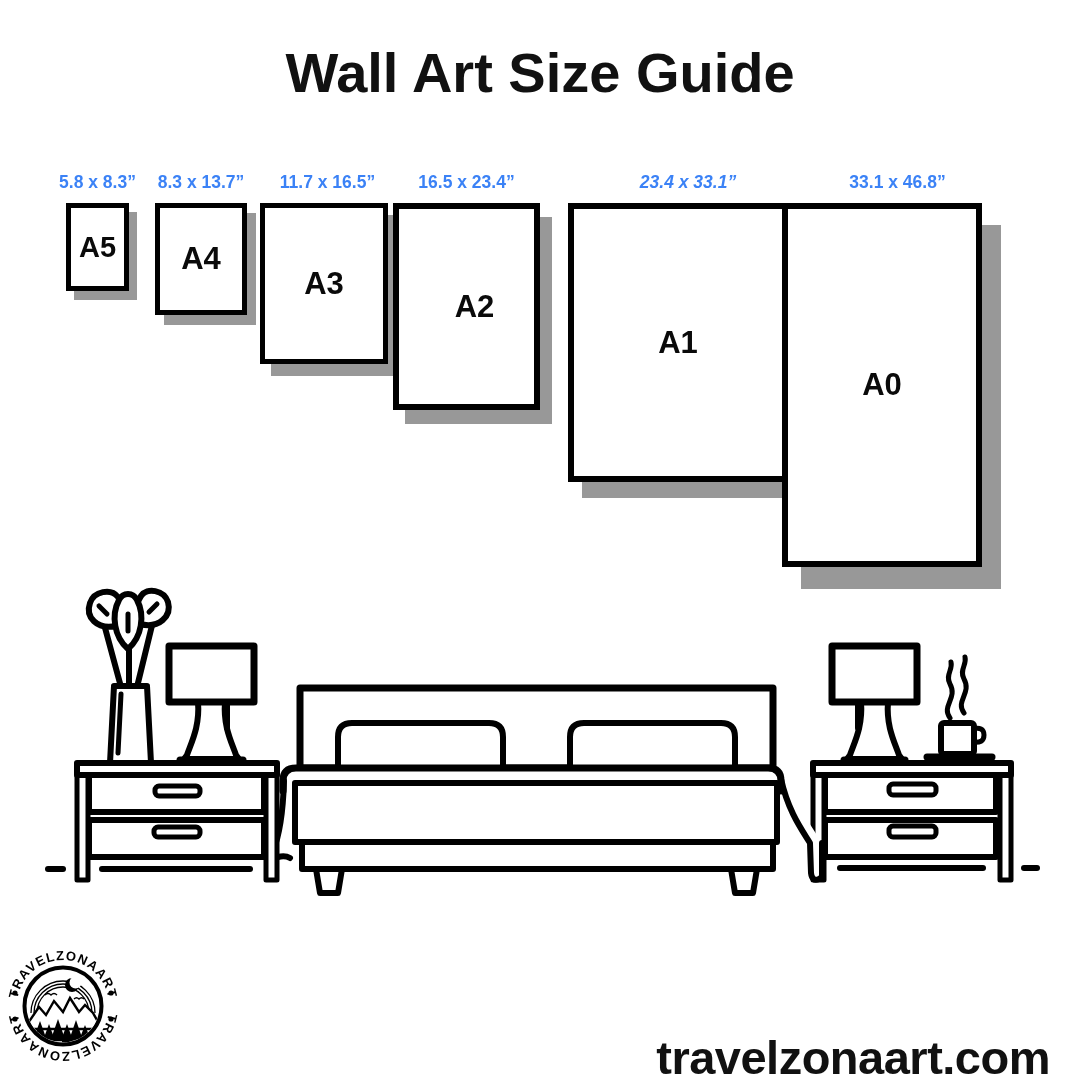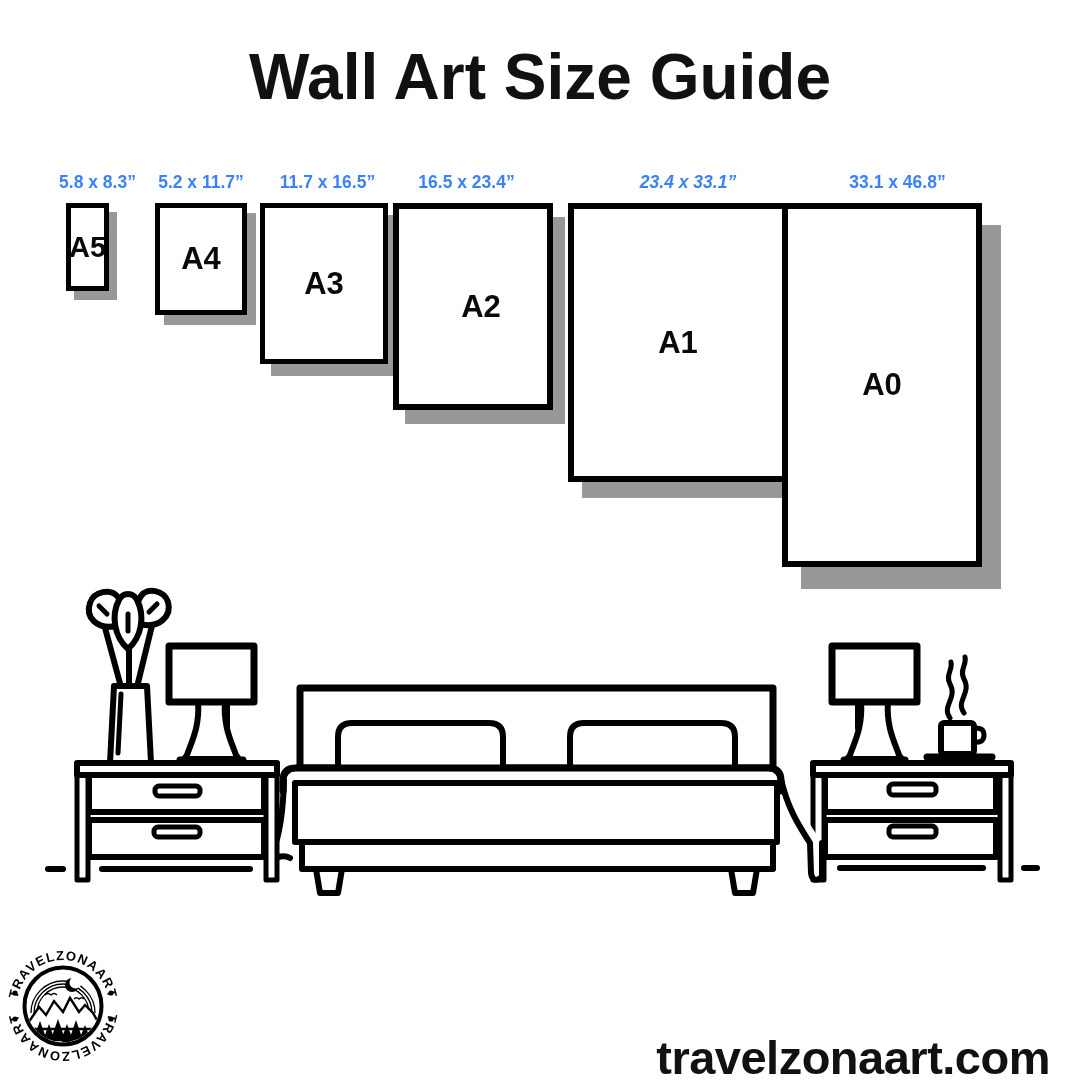--- a/index.html
+++ b/index.html
@@ -2,58 +2,58 @@
 <html><head>
 <meta charset="utf-8">
 <style>
   html,body{margin:0;padding:0;}
   body{
     width:1080px;height:1080px;position:relative;background:#ffffff;
     font-family:"Liberation Sans", sans-serif;color:#000;overflow:hidden;
   }
   .title{
     position:absolute;left:0;top:40px;width:1080px;text-align:center;
-    font-size:64px;font-weight:800;letter-spacing:0px;color:#111;
+    font-size:56px;font-weight:800;letter-spacing:0px;color:#111;
   }
   .dim-label{
     position:absolute;top:172px;text-align:center;
     font-size:17.5px;font-weight:700;color:#3b82f6;white-space:nowrap;
   }
   .frame{
     position:absolute;top:203px;background:#fff;border:5px solid #000;
     box-sizing:border-box;display:flex;align-items:center;justify-content:center;
     font-size:31px;font-weight:700;color:#0a0a0a;
   }
-  .f-a5{left:66px;width:43px;height:88px;box-shadow:8px 9px 0 #989898;font-size:29px;}
+  .f-a5{left:66px;width:63px;height:88px;box-shadow:8px 9px 0 #989898;font-size:29px;}
   .l-a5{left:26px;width:143px;}
   .f-a4{left:155px;width:92px;height:112px;box-shadow:9px 10px 0 #989898;}
   .l-a4{left:121px;width:160px;}
   .f-a3{left:260px;width:128px;height:161px;box-shadow:11px 12px 0 #989898;}
   .l-a3{left:237px;width:181px;}
-  .f-a2{left:393px;width:160px;height:207px;border-width:6px;box-shadow:12px 14px 0 #989898;padding-left:16px;}
+  .f-a2{left:393px;width:147px;height:207px;border-width:6px;box-shadow:12px 14px 0 #989898;padding-left:16px;}
   .l-a2{left:358px;width:217px;text-align:center;}
   .f-a1{left:568px;width:220px;height:279px;border-width:6px;box-shadow:14px 16px 0 #989898;}
   .l-a1{left:562px;width:252px;font-style:italic;}
   .f-a0{left:782px;width:200px;height:364px;border-width:6px;box-shadow:19px 22px 0 #989898;}
   .l-a0{left:747px;width:301px;}
   .scene{position:absolute;left:0;top:585px;width:1080px;height:330px;}
   .logo{position:absolute;left:4px;top:946px;width:118px;height:120px;}
   .logo text{font-family:"Liberation Sans", sans-serif;font-weight:700;font-size:13px;letter-spacing:1.2px;}
   .website{
     position:absolute;top:1030px;right:30px;font-size:47px;font-weight:800;
     letter-spacing:-0.5px;color:#111;white-space:nowrap;
   }
 </style>
 </head>
 <body>
 
 <div class="title">Wall Art Size Guide</div>
 
 <div class="dim-label l-a5">5.8 x 8.3”</div>
-<div class="dim-label l-a4">5.2 x 11.7”</div>
+<div class="dim-label l-a4">8.3 x 13.7”</div>
 <div class="dim-label l-a3">11.7 x 16.5”</div>
 <div class="dim-label l-a2">16.5 x 23.4”</div>
 <div class="dim-label l-a1">23.4 x 33.1”</div>
 <div class="dim-label l-a0">33.1 x 46.8”</div>
 
 <div class="frame f-a5">
     <span>A5</span>
   </div>
 <div class="frame f-a4">
     <span>A4</span>

